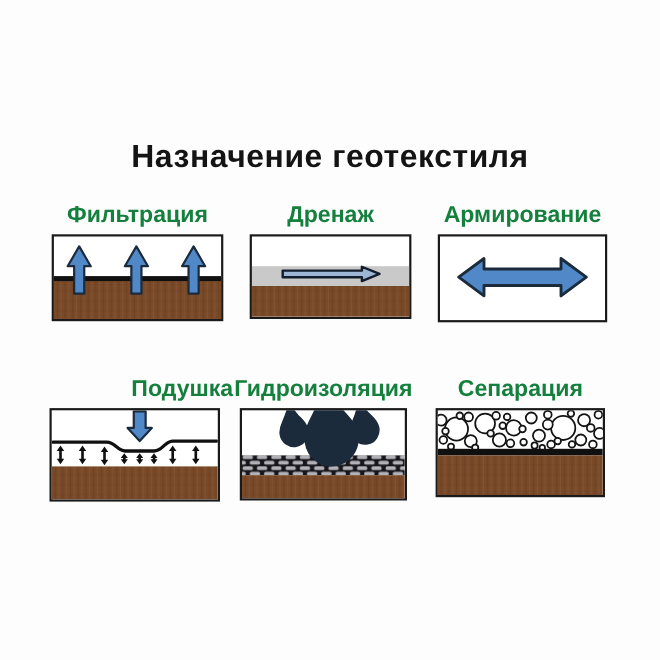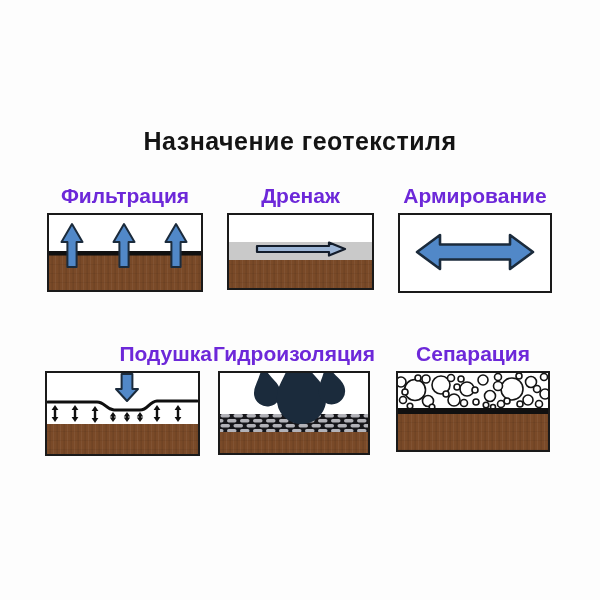--- a/index.html
+++ b/index.html
@@ -1,22 +1,22 @@
 <!DOCTYPE html>
 <html style="--soil-brown: #7a4a28; --arrow-blue: #5188c8; --arrow-outline: #1b2b3c; --drainage-arrow-fill: #9db6d6; --drainage-gray: #c9c9c9; --geotextile-black: #101010; --box-border: #1a1a1a; --text: #141414; --background: #ffffff;"><head>
 <meta charset="utf-8">
 <style>
   html,body{margin:0;padding:0;background:#ffffff;}
   .stage{position:relative;width:600px;height:600px;margin:0 auto;background:#fdfdfd;
          font-family:"Liberation Sans", sans-serif;overflow:hidden;}
   .page-title{position:absolute;left:0;right:0;top:127px;text-align:center;
-              font-size:25px;font-weight:bold;color:#141414;letter-spacing:.5px;}
+              font-size:29px;font-weight:bold;color:#141414;letter-spacing:.5px;}
   .panel{position:absolute;}
   .panel-label{position:absolute;left:-12px;right:-12px;text-align:center;
-               font-size:21px;font-weight:bold;color:#6d28d9;white-space:nowrap;}
+               font-size:21px;font-weight:bold;color:#15803d;white-space:nowrap;}
   .panel-box{position:absolute;left:0;background:#ffffff;border:2px solid #1a1a1a;}
   .panel-box svg{display:block;width:100%;height:100%;}
   .shape-blue{fill:var(--arrow-blue,#5188c8);stroke:var(--arrow-outline,#1b2b3c);
               stroke-width:2;stroke-linejoin:round;}
   .shape-blue-thick{fill:var(--arrow-blue,#5188c8);stroke:var(--arrow-outline,#1b2b3c);
               stroke-width:2.6;stroke-linejoin:round;}
   .shape-lightblue{fill:var(--drainage-arrow-fill,#9db6d6);stroke:#131d2b;
               stroke-width:2.2;stroke-linejoin:round;}
   .geoline{fill:none;stroke:#101010;stroke-width:3;stroke-linecap:round;}
   .ink{fill:#101010;stroke:none;}

